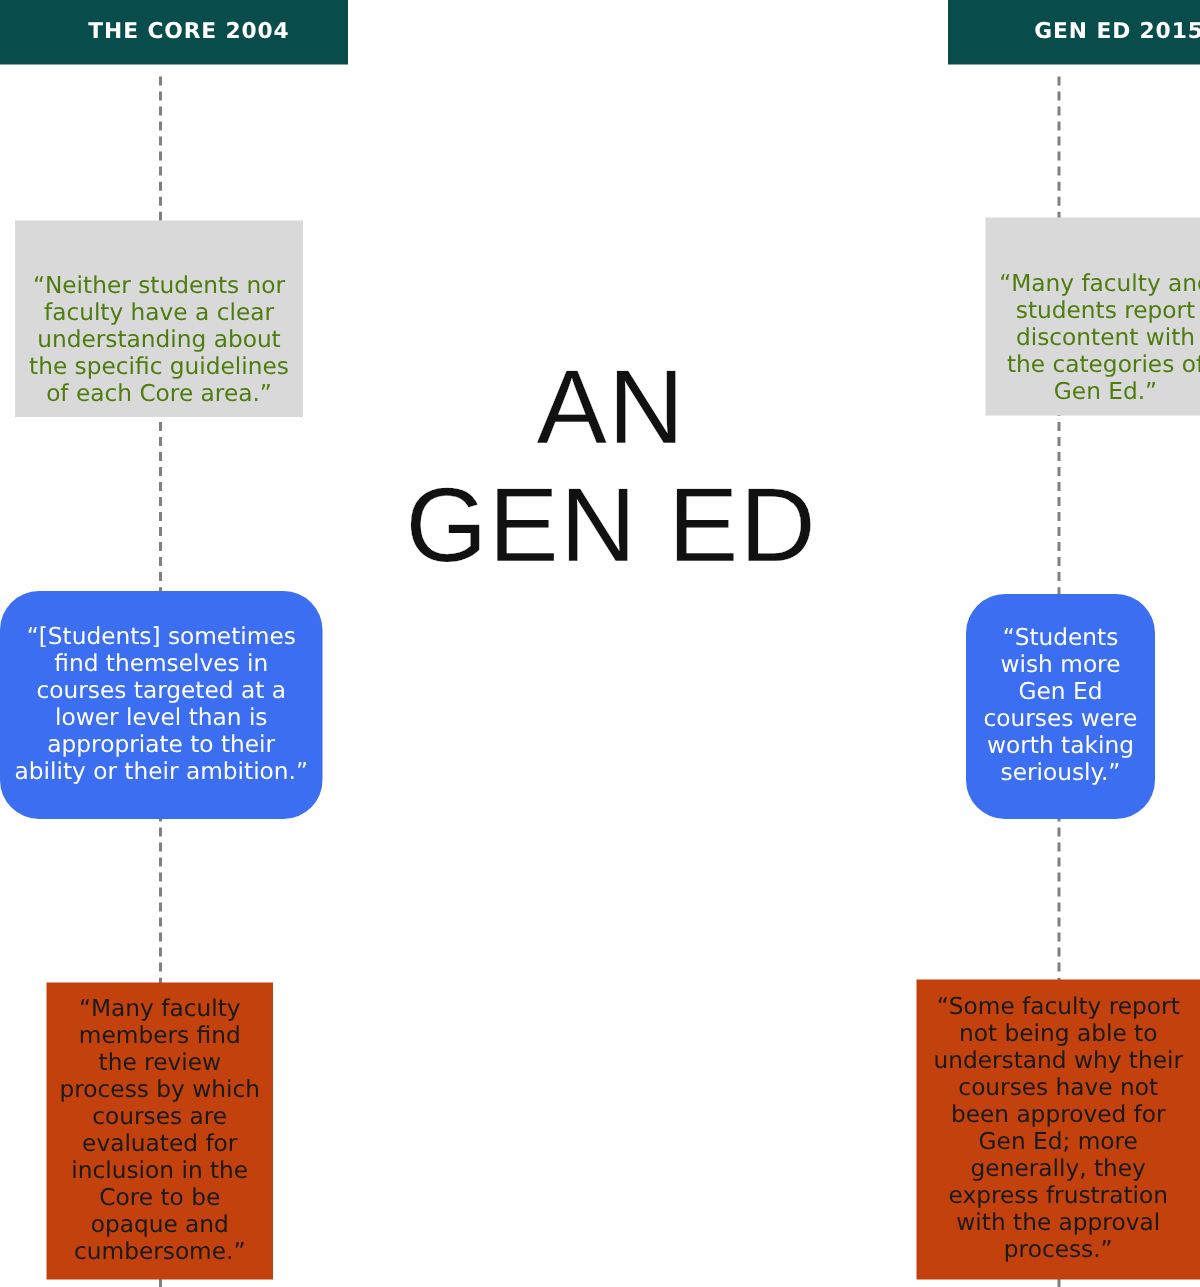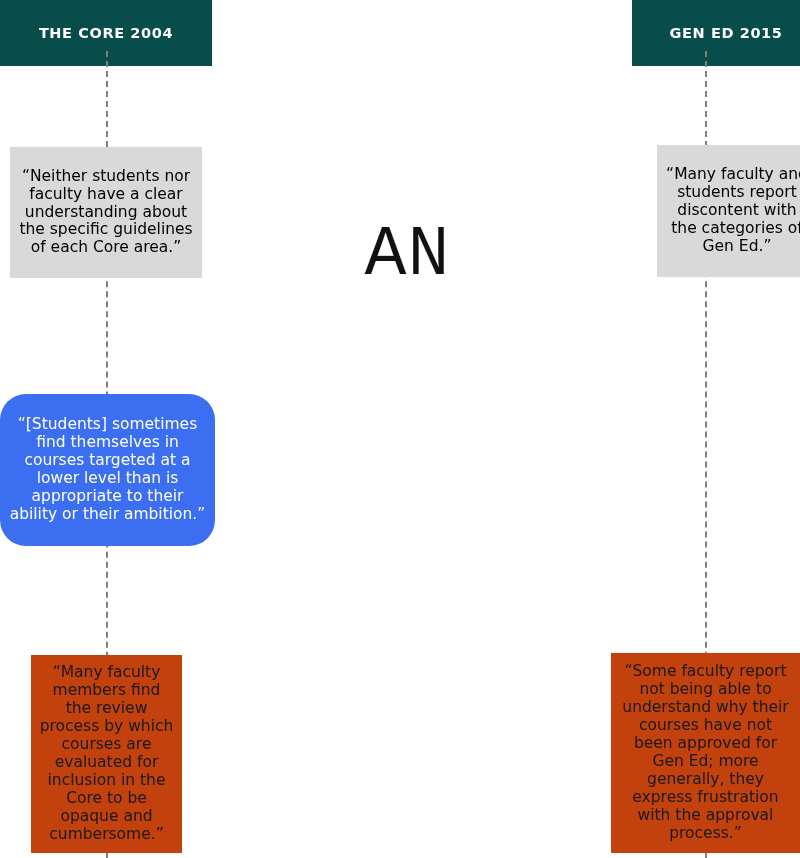--- a/index.html
+++ b/index.html
@@ -15,25 +15,26 @@
     width: 800px;
     height: 858px;
     background: #ffffff;
     overflow: hidden;
   }
 
   
   .header-bar {
     position: absolute;
     top: 0;
-    height: 66px;
+    height: 43px;
     background: #084c4c;
     display: flex;
     align-items: center;
     justify-content: center;
+    padding-left: 20px;
   }
   .header-bar .header-label {
     color: #ffffff;
     font-family: "DejaVu Sans", sans-serif;
     font-size: 14.5px;
     font-weight: bold;
     letter-spacing: 0.6px;
     line-height: 1;
     white-space: nowrap;
   }
@@ -60,42 +61,42 @@
     justify-content: center;
     text-align: center;
     padding: 6px 8px;
     font-family: "DejaVu Sans", sans-serif;
     line-height: 1.16;
   }
   .quote-box .quote-text {
     display: block;
     width: 100%;
   }
-  .box-gray      { background: #d9d9d9; color: #000000; }
+  .box-gray      { background: #d9d9d9; color: #4d7c0f; align-items: flex-end; }
   .box-blue      { background: #3b6ef0; color: #ffffff; border-radius: 26px; }
   .box-turquoise { background: #c2410c; color: #1a1a1a; }
 
   
   #quote-left-1 { left: 10px;  top: 147px; width: 192px; height: 131px; font-size: 15.5px; }
   #quote-left-2 { left: 0px;   top: 394px; width: 215px; height: 152px; font-size: 15.5px; }
   #quote-left-3 { left: 31px;  top: 655px; width: 151px; height: 198px; font-size: 15.5px; }
 
   
   #quote-right-1 { left: 625px; top: 145px; width: 160px; height: 132px; font-size: 15.5px; margin-left: 32px; }
   #quote-right-2 { left: 644px; top: 396px; width: 126px; height: 150px; font-size: 15.5px; }
   #quote-right-3 { left: 611px; top: 653px; width: 189px; height: 200px; font-size: 15.5px; text-align: center; }
 
   
   #center-title {
     position: absolute;
     left: 215px;
-    top: 216px;
+    top: 232px;
     width: 385px;
     text-align: center;
-    font-family: Liberation Mono, monospace;
+    font-family: Liberation Sans, sans-serif;
     font-weight: normal;
     font-size: 70px;
     line-height: 1.13;
     color: #111111;
     letter-spacing: 1px;
     -webkit-text-stroke: 0.2px #ffffff;
   }
   #center-title .title-line {
     display: block;
     white-space: nowrap;
@@ -126,22 +127,26 @@
   </div>
 
   <div class="quote-box box-turquoise" id="quote-left-3">
     <span class="quote-text">“Many faculty members find the review process by which courses are evaluated for inclusion in the Core to be opaque and cumbersome.”</span>
   </div>
 
   <div class="quote-box box-gray" id="quote-right-1">
     <span class="quote-text">“Many faculty and students report discontent with the categories of Gen Ed.”</span>
   </div>
 
+  <div class="quote-box box-blue" id="quote-right-2">
+    <span class="quote-text">“Students wish more Gen Ed courses were worth taking seriously.”</span>
+  </div>
 
   <div class="quote-box box-turquoise" id="quote-right-3">
     <span class="quote-text">“Some faculty report not being able to understand why their courses have not been approved for Gen Ed; more generally, they express frustration with the approval process.”</span>
   </div>
 
   <div id="center-title">
     <span class="title-line">AN</span>
+    <span class="title-line">GEN ED</span>
   </div>
 
 </div>
 
 </body></html>

